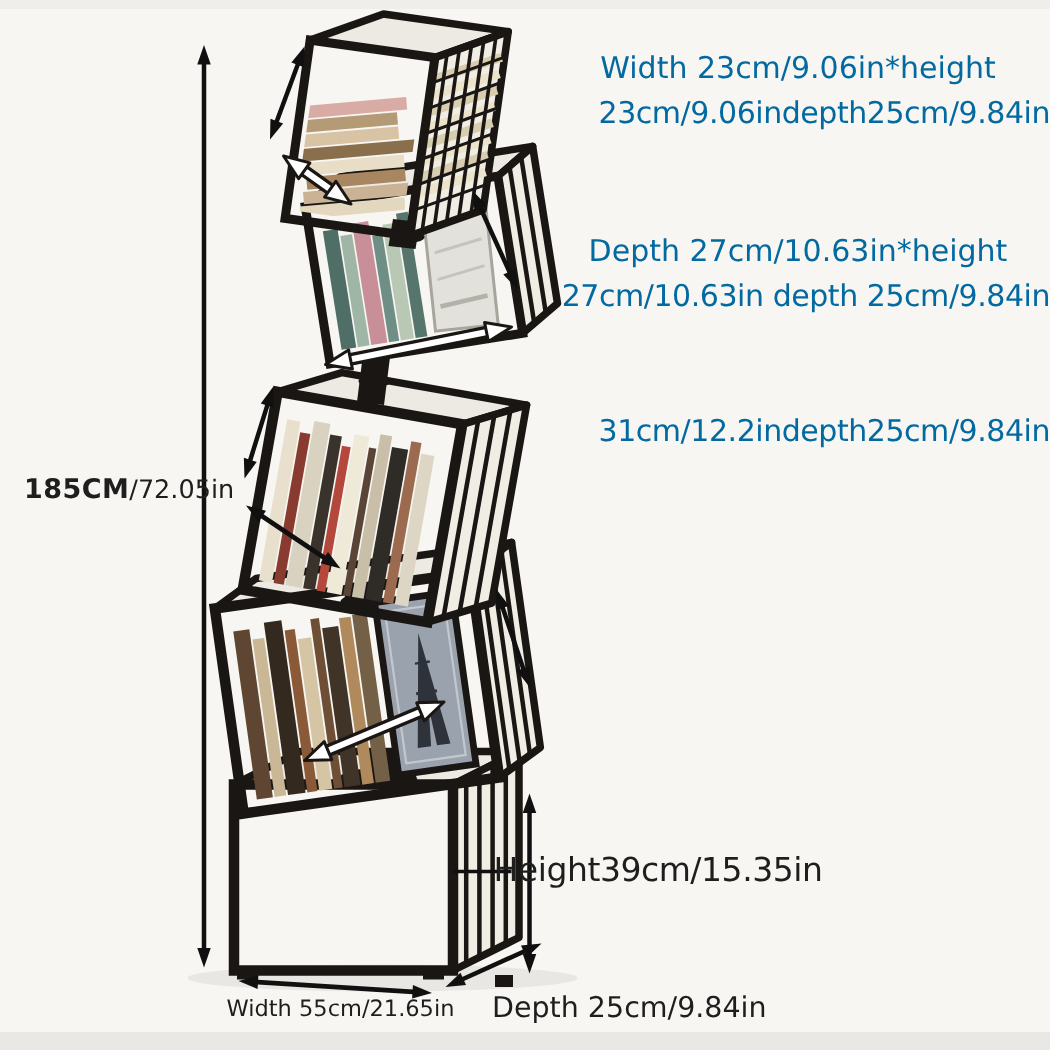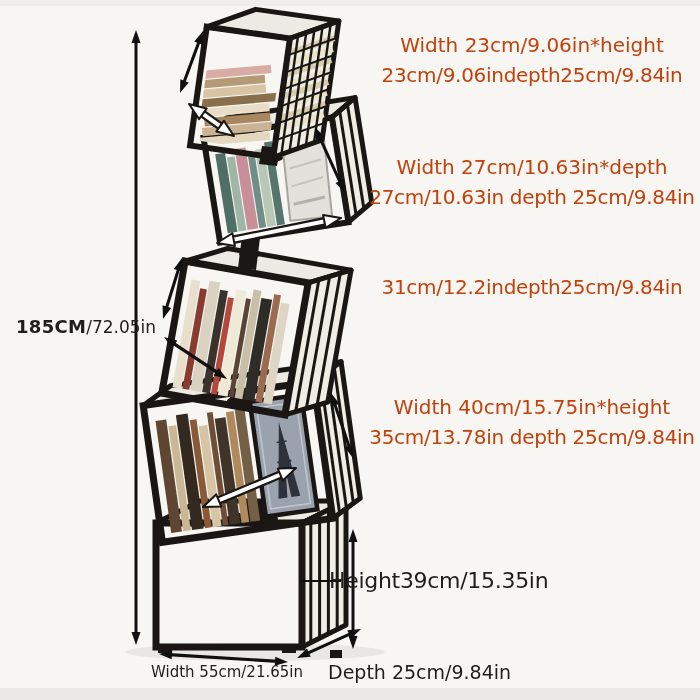--- a/index.html
+++ b/index.html
@@ -6,23 +6,23 @@
   .stage{
     position:relative;width:700px;height:700px;overflow:hidden;
     background:#f7f6f2;
     font-family:"DejaVu Sans","Liberation Sans",sans-serif;
     color:#1e1e1e;
   }
   .stage svg{position:absolute;left:0;top:0;}
   .label{position:absolute;white-space:nowrap;}
   .spec{
     position:absolute;left:364px;width:336px;text-align:center;
-    font-size:20px;line-height:30px;white-space:nowrap;color:#c2410c;
+    font-size:20px;line-height:30px;white-space:nowrap;color:#0369a1;
   }
-  .spec .l2{letter-spacing:-0.3px;}
+  .spec .l2{letter-spacing:-0.3px;text-align:right;}
   .spec.s1{top:30px;} .spec.s2{top:152px;} .spec.s3{top:272px;} .spec.s4{top:392px;}
   .total-height{left:16px;top:316px;font-size:17px;}
   .total-height .cm{font-weight:bold;letter-spacing:0.3px;font-size:18px;}
   .height-label{left:329px;top:568px;font-size:22px;letter-spacing:-0.3px;}
   .width-label{left:151px;top:663px;font-size:15px;}
   .depth-label{left:292px;top:661px;font-size:19px;margin-left:36px;}
 </style>
 </head>
 <body>
 
@@ -230,32 +230,28 @@
       <polygon points="361,629 351.01619449854593,638.4643345095751 347.3016211045623,630.2666552952664" fill="#101010"></polygon>
       <line x1="302" y1="581" x2="341" y2="581" stroke="#101010" stroke-width="2.2"></line>
     </svg>
 
   <div class="spec s1">
     <div class="l1">Width 23cm/9.06in*height</div>
     <div class="l2">23cm/9.06indepth25cm/9.84in</div>
   </div>
 
   <div class="spec s2">
-    <div class="l1">Width 27cm/10.63in*depth</div>
+    <div class="l1">Depth 27cm/10.63in*height</div>
     <div class="l2">27cm/10.63in depth 25cm/9.84in</div>
   </div>
 
   <div class="spec s3">
     <div class="l2">31cm/12.2indepth25cm/9.84in</div>
   </div>
 
-  <div class="spec s4">
-    <div class="l1">Width 40cm/15.75in*height</div>
-    <div class="l2">35cm/13.78in depth 25cm/9.84in</div>
-  </div>
 
   <div class="label total-height">
     <span class="cm">185CM</span><span class="in">/72.05in</span>
   </div>
 
   <div class="label height-label">Height39cm/15.35in</div>
   <div class="label width-label">Width 55cm/21.65in</div>
   <div class="label depth-label">Depth 25cm/9.84in</div>
 
 </div>

